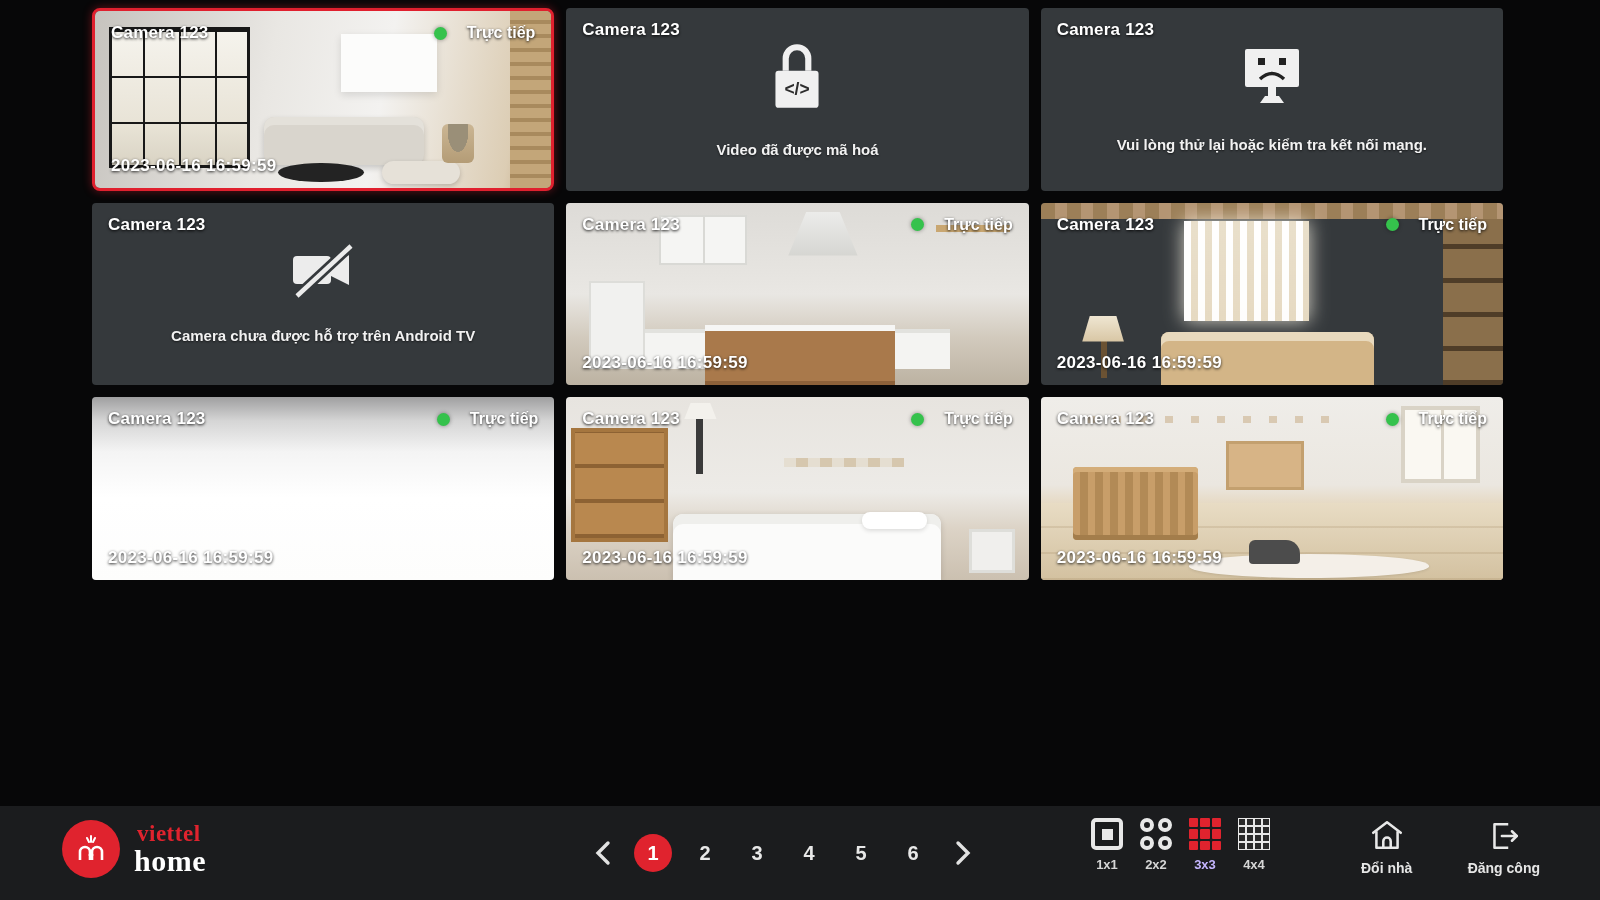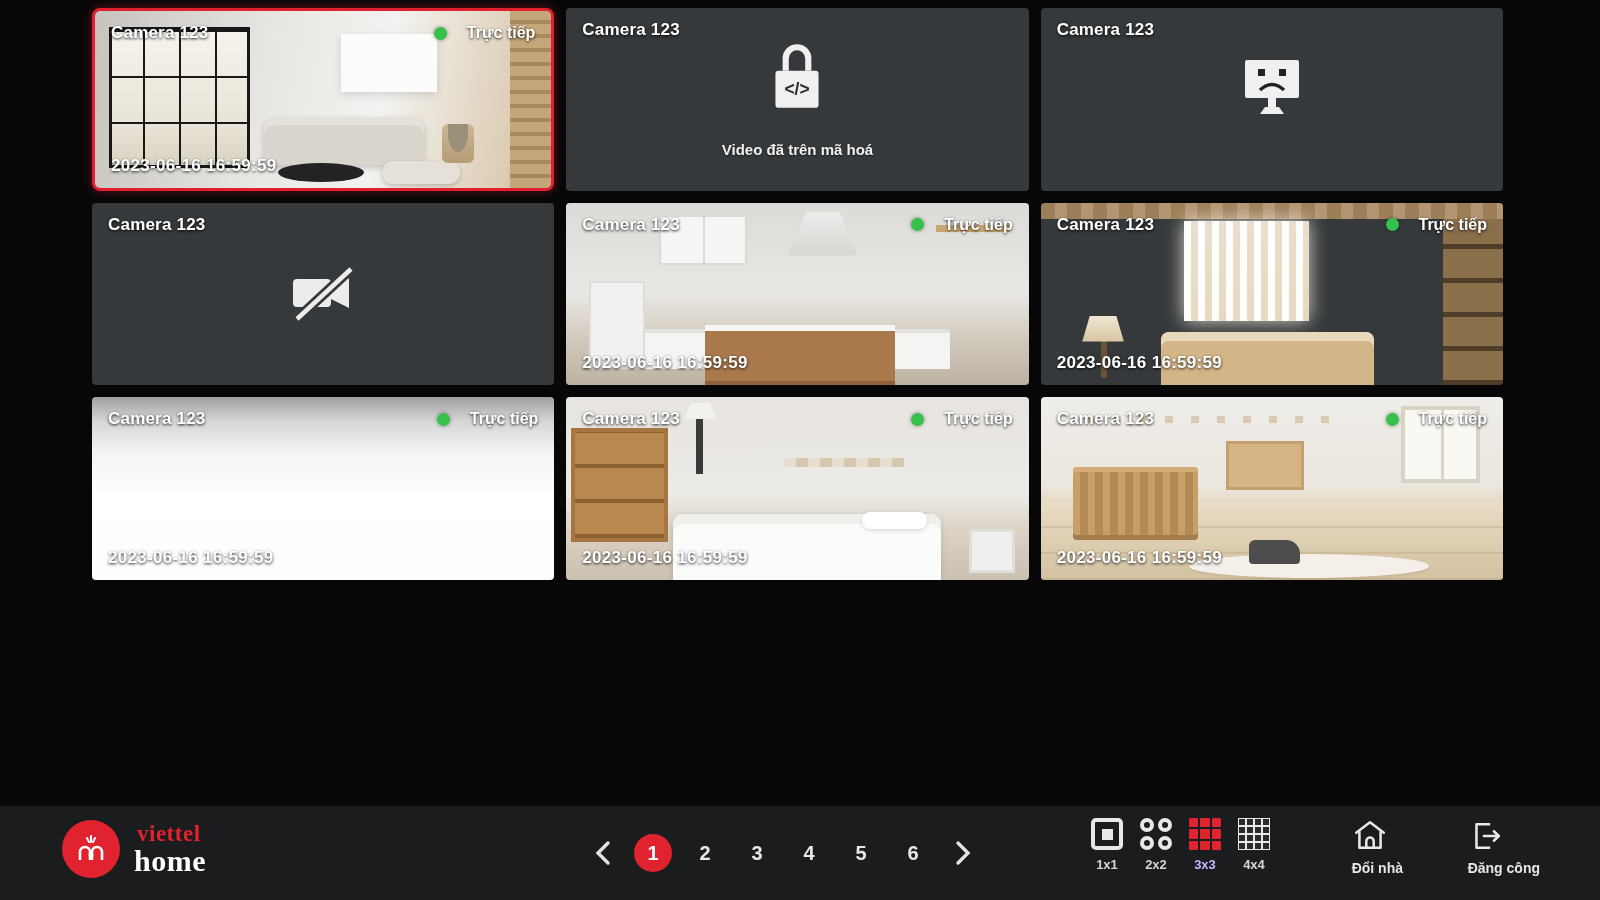--- a/index.html
+++ b/index.html
@@ -128,21 +128,21 @@
   .ic-1x1{width:32px;height:32px;border:4px solid #e8e8e8;border-radius:5px;display:flex;align-items:center;justify-content:center;}
   .ic-1x1 i{width:11px;height:11px;background:#e8e8e8;display:block;}
   .ic-2x2{width:32px;height:32px;display:grid;grid-template-columns:1fr 1fr;gap:4px;}
   .ic-2x2 i{border:4.5px solid #e8e8e8;border-radius:50%;display:block;}
   .ic-3x3{width:32px;height:32px;display:grid;grid-template-columns:repeat(3,1fr);grid-template-rows:repeat(3,1fr);gap:2px;}
   .ic-3x3 i{background:#e0232e;display:block;border-radius:1px;}
   .ic-4x4{width:32px;height:32px;display:grid;grid-template-columns:repeat(4,1fr);grid-template-rows:repeat(4,1fr);gap:2px;padding:1px;background:#e8e8e8;}
   .ic-4x4 i{background:#2a2a2a;display:block;}
 
   .actions{position:absolute;right:60px;top:12px;display:flex;gap:46px;}
-  .action-btn{display:flex;flex-direction:column;align-items:flex-start;gap:6px;cursor:pointer;min-width:70px;}
+  .action-btn{display:flex;flex-direction:column;align-items:center;gap:6px;cursor:pointer;min-width:70px;}
   .action-label{font-size:14px;font-weight:700;color:#e6e6e6;}
 </style>
 </head>
 <body>
 
 <div class="grid">
 
   <div class="tile selected">
     <div class="feed scene-living">
       <div class="prop lv-window"></div>
@@ -166,53 +166,55 @@
   <div class="tile">
     <div class="tile-top">
       <span class="tile-title">Camera 123</span>
     </div>
     <div class="tile-center">
       <svg width="66" height="78" viewBox="0 0 64 76">
         <path d="M21 32 V20 a11 11 0 0 1 22 0 V32" fill="none" stroke="#f0f0f0" stroke-width="6"></path>
         <rect x="11" y="32" width="42" height="36" rx="3" fill="#f0f0f0"></rect>
         <text x="32" y="56" font-size="17" font-weight="bold" fill="#2d2d2d" text-anchor="middle">&lt;/&gt;</text>
       </svg>
-      <div class="tile-msg">Video đã trên mã hoá</div>
+      <div class="tile-msg">Video đã được mã hoá</div>
     </div>
   </div>
 
   <div class="tile">
     <div class="tile-top">
       <span class="tile-title">Camera 123</span>
     </div>
     <div class="tile-center">
       <svg width="74" height="68" viewBox="0 0 74 68">
         <rect x="10" y="6" width="54" height="38" rx="2" fill="#f0f0f0"></rect>
         <rect x="23" y="15" width="7" height="7" fill="#222"></rect>
         <rect x="44" y="15" width="7" height="7" fill="#222"></rect>
         <path d="M25 36 Q37 25 49 36" fill="none" stroke="#222" stroke-width="3.5"></path>
         <rect x="33" y="44" width="8" height="9" fill="#f0f0f0"></rect>
         <polygon points="25,60 49,60 44,53 30,53" fill="#f0f0f0"></polygon>
       </svg>
       <div class="tile-msg">
+        <div>Vui lòng thử lại hoặc kiểm tra kết nối mạng.</div>
       </div>
     </div>
   </div>
 
   <div class="tile">
     <div class="tile-top">
       <span class="tile-title">Camera 123</span>
     </div>
     <div class="tile-center">
       <svg width="84" height="62" viewBox="0 0 84 62">
         <rect x="12" y="16" width="38" height="28" rx="4" fill="#ececec"></rect>
         <polygon points="50,24 68,15 68,45 50,36" fill="#ececec"></polygon>
         <line x1="16" y1="56" x2="70" y2="6" stroke="#35393c" stroke-width="10"></line>
         <line x1="16" y1="56" x2="70" y2="6" stroke="#ececec" stroke-width="4.5"></line>
       </svg>
+      <div class="tile-msg">Camera chưa được hỗ trợ trên Android TV</div>
     </div>
   </div>
 
   <div class="tile">
     <div class="feed scene-kitchen">
       <div class="prop kt-cab1"></div>
       <div class="prop kt-hood"></div>
       <div class="prop kt-fridge"></div>
       <div class="prop kt-counter"></div>
       <div class="prop kt-island"></div>

